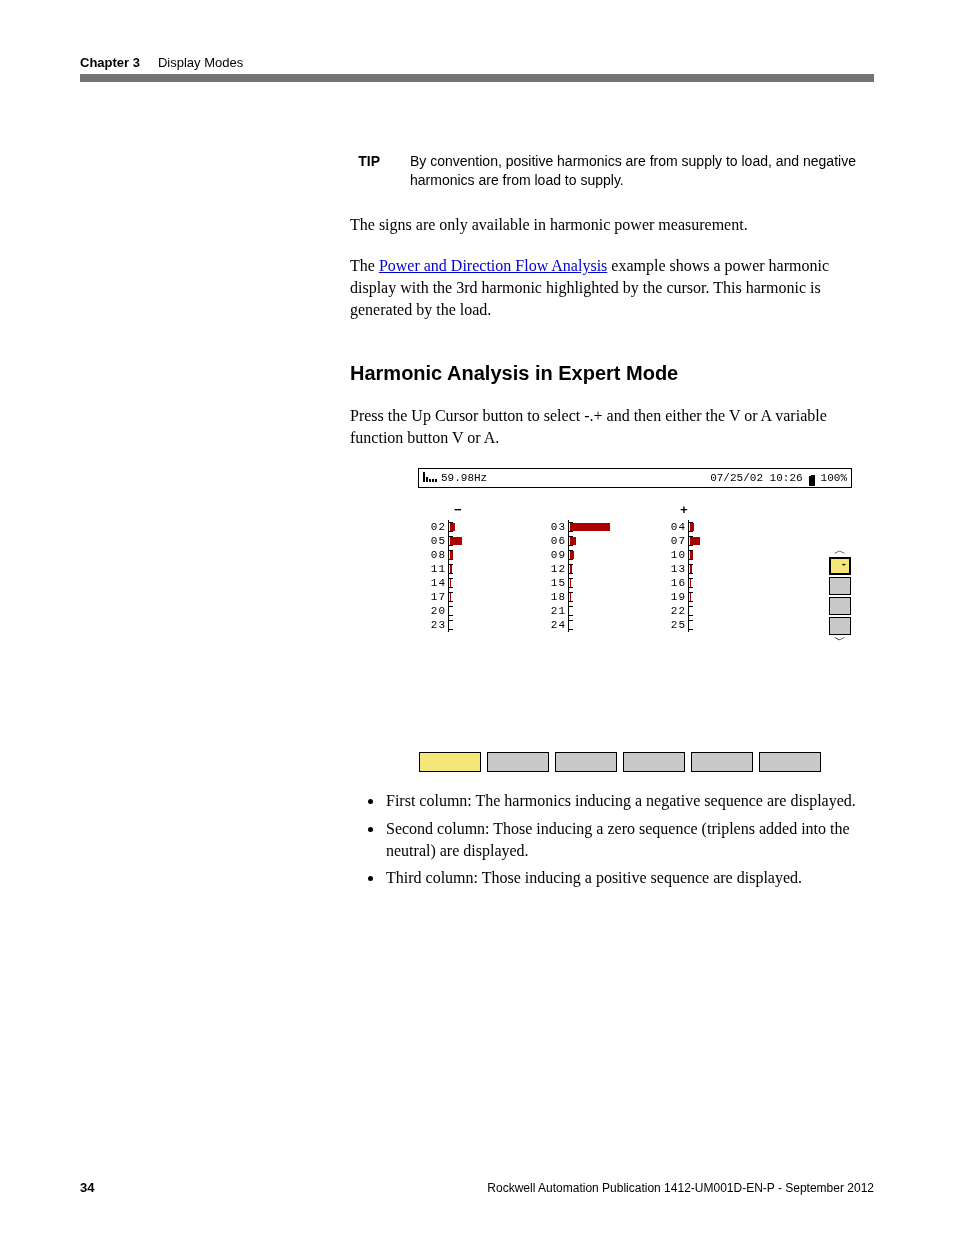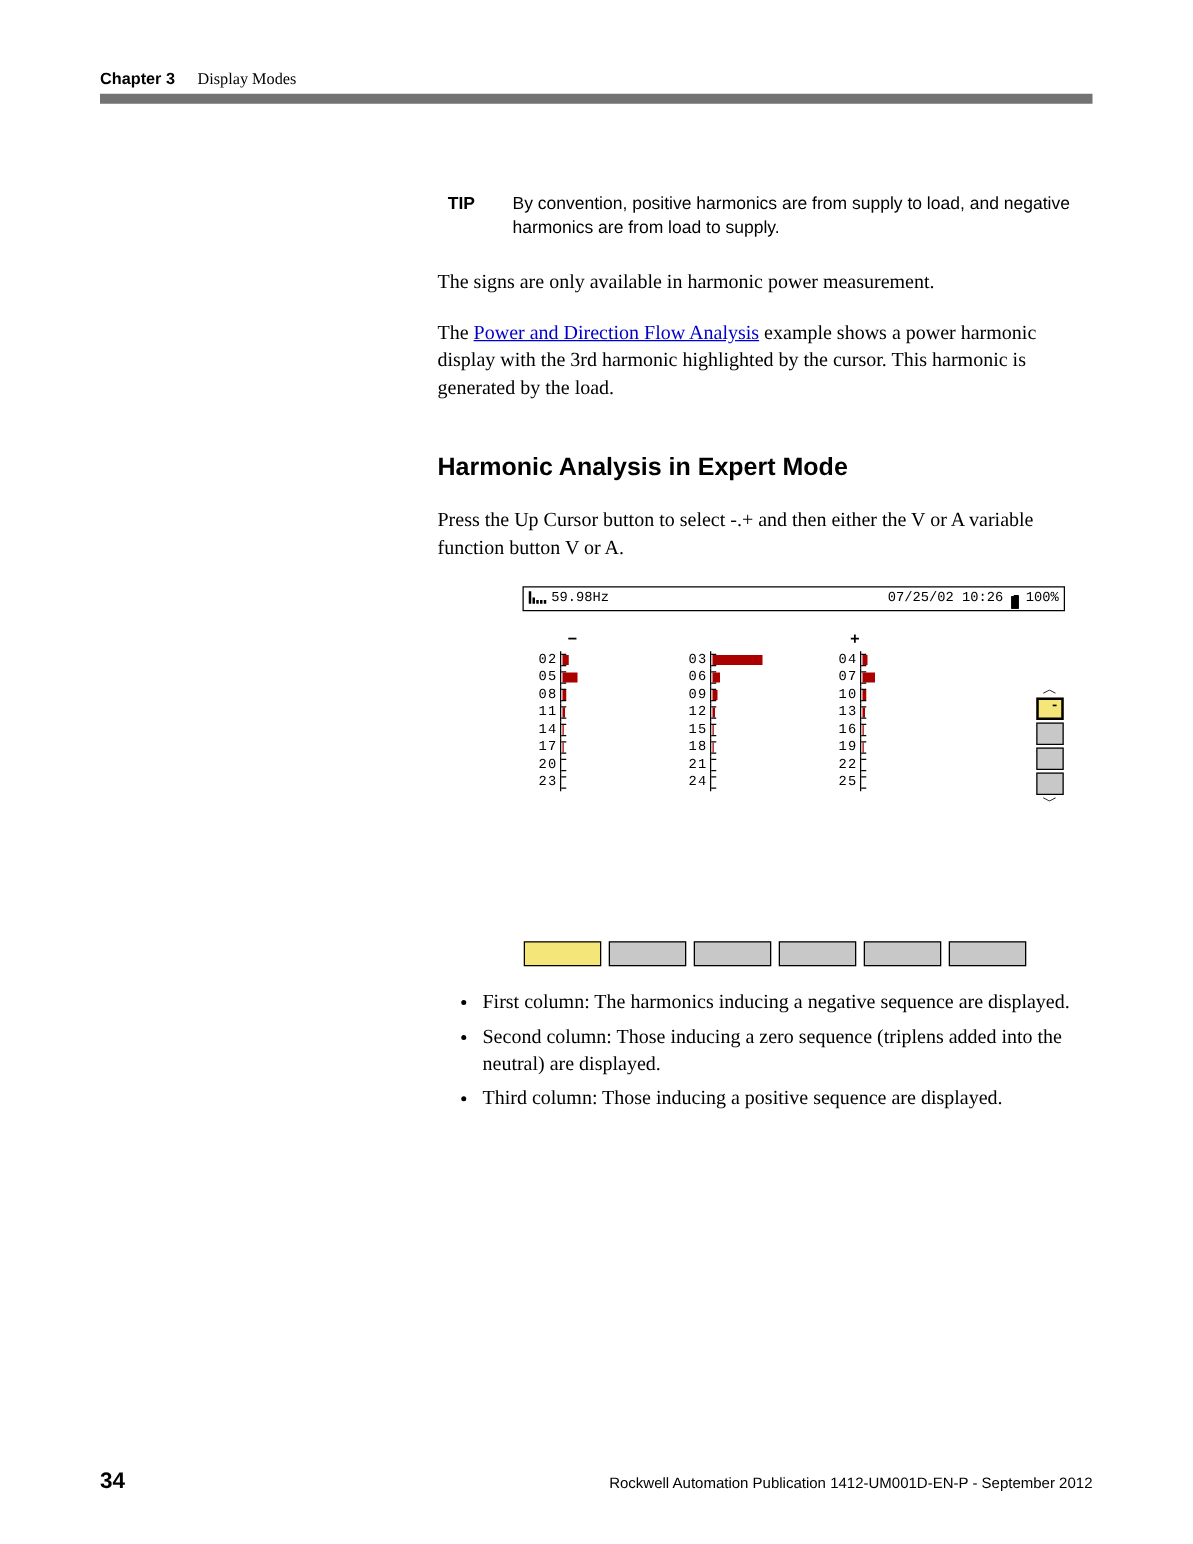--- a/index.html
+++ b/index.html
@@ -26,21 +26,21 @@
     border-bottom: 8px solid #737373;
     padding-bottom: 4px;
     margin-bottom: 70px;
   }
   .chapter-label {
     font-family: Arial, Helvetica, sans-serif;
     font-weight: bold;
     font-size: 13px;
   }
   .chapter-title {
-    font-family: Liberation Serif, serif;
+    font-family: Liberation Sans, sans-serif;
     font-size: 13px;
   }
   .content {
     margin-left: 270px;
     margin-right: 0;
     font-size: 16px;
     line-height: 1.35;
   }
   .tip-row {
     display: flex;
@@ -146,21 +146,21 @@
   .footer {
     position: absolute;
     bottom: 40px;
     left: 80px;
     right: 80px;
     display: flex;
     align-items: baseline;
     font-family: Arial, Helvetica, sans-serif;
     font-size: 12px;
   }
-  .page-num { font-weight: bold; font-size: 18px; }
+  .page-num { font-weight: bold; font-size: 13px; }
   .pub { flex:1; text-align:right; }
 </style>
 </head>
 <body>
 
 <div class="page">
   <div class="header">
     <span class="chapter-label">Chapter 3</span>
     <span class="chapter-title">Display Modes</span>
   </div>

